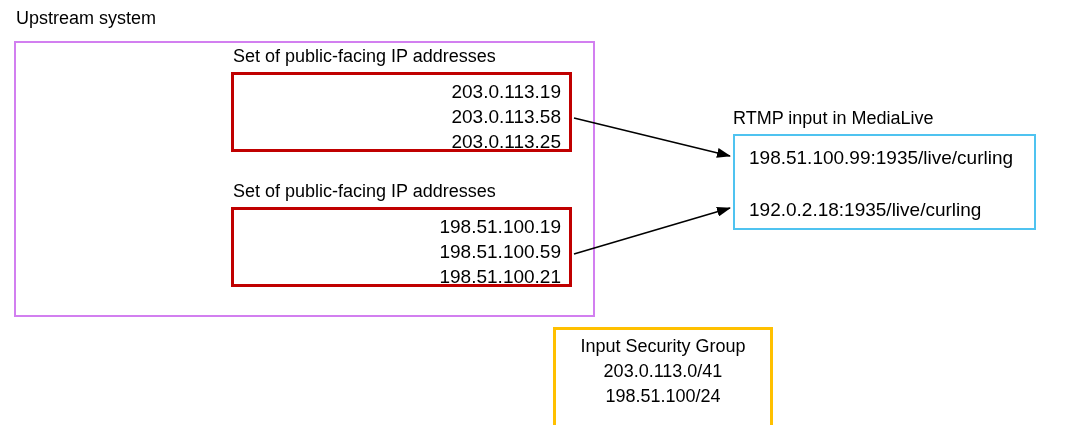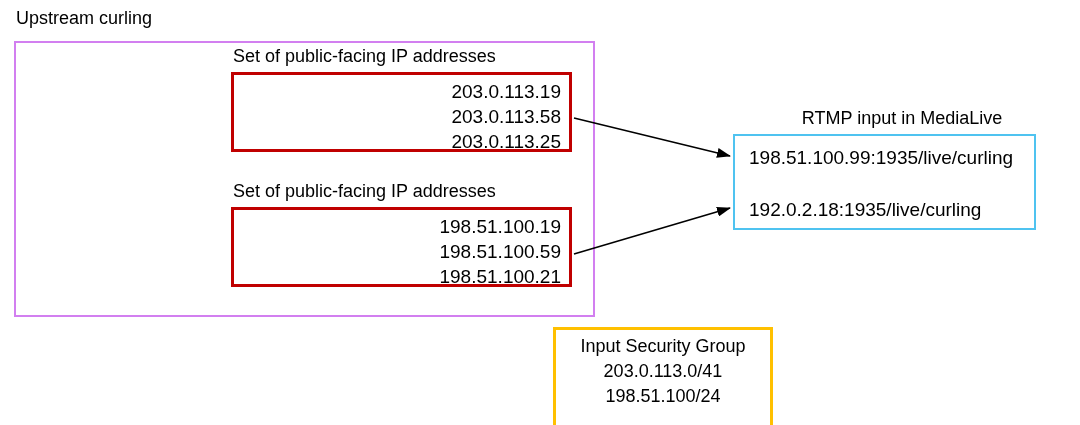--- a/index.html
+++ b/index.html
@@ -46,21 +46,21 @@
     font-size: 19px;
     line-height: 25px;
   }
   .ip-box.first  { top: 72px; }
   .ip-box.second { top: 207px; }
   .ip-line { white-space: nowrap; }
 
   .rtmp-label {
     left: 733px; top: 108px;
     width: 338px;
-    text-align: center;
+    text-align: left;
     font-size: 18px;
     white-space: nowrap;
   }
   .rtmp-box {
     left: 733px; top: 134px;
     width: 303px; height: 96px;
     border: 2px solid var(--rtmp-border, #4FC3F0);
   }
   .endpoint {
     position: absolute;
@@ -92,21 +92,21 @@
     stroke: var(--arrow, #000000);
     stroke-width: 1.6;
   }
   .arrowhead-shape { fill: var(--arrow, #000000); }
 </style>
 </head>
 <body>
 
 <div class="canvas">
 
-  <div class="abs upstream-label">Upstream curling</div>
+  <div class="abs upstream-label">Upstream system</div>
   <div class="abs upstream-box"></div>
 
   <div class="abs set-label first">Set of public-facing IP addresses</div>
   <div class="abs ip-box first">
     <div class="ip-line">203.0.113.19</div>
     <div class="ip-line">203.0.113.58</div>
     <div class="ip-line">203.0.113.25</div>
   </div>
 
   <div class="abs set-label second">Set of public-facing IP addresses</div>

